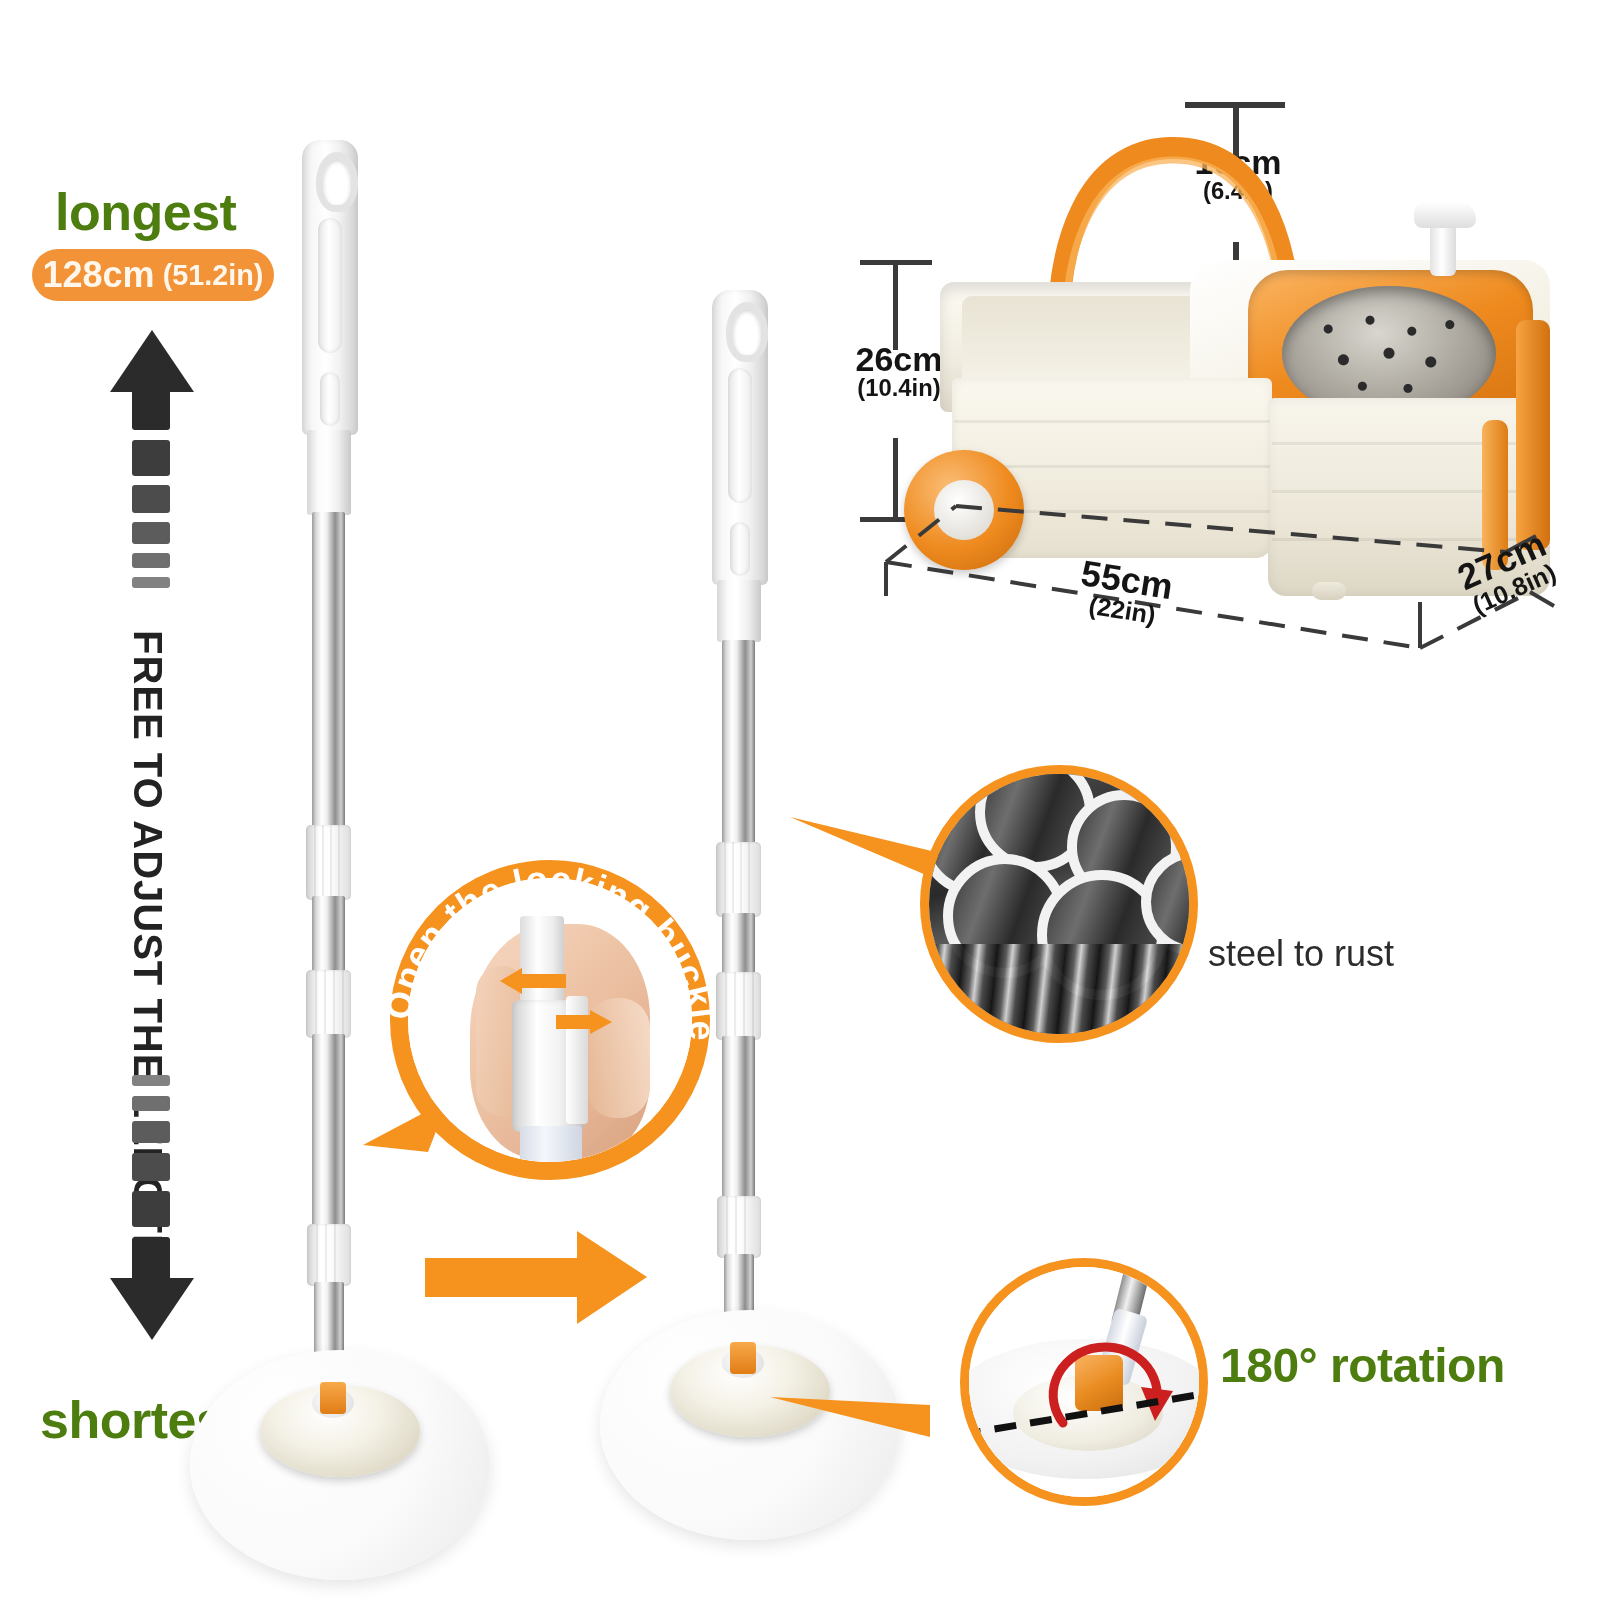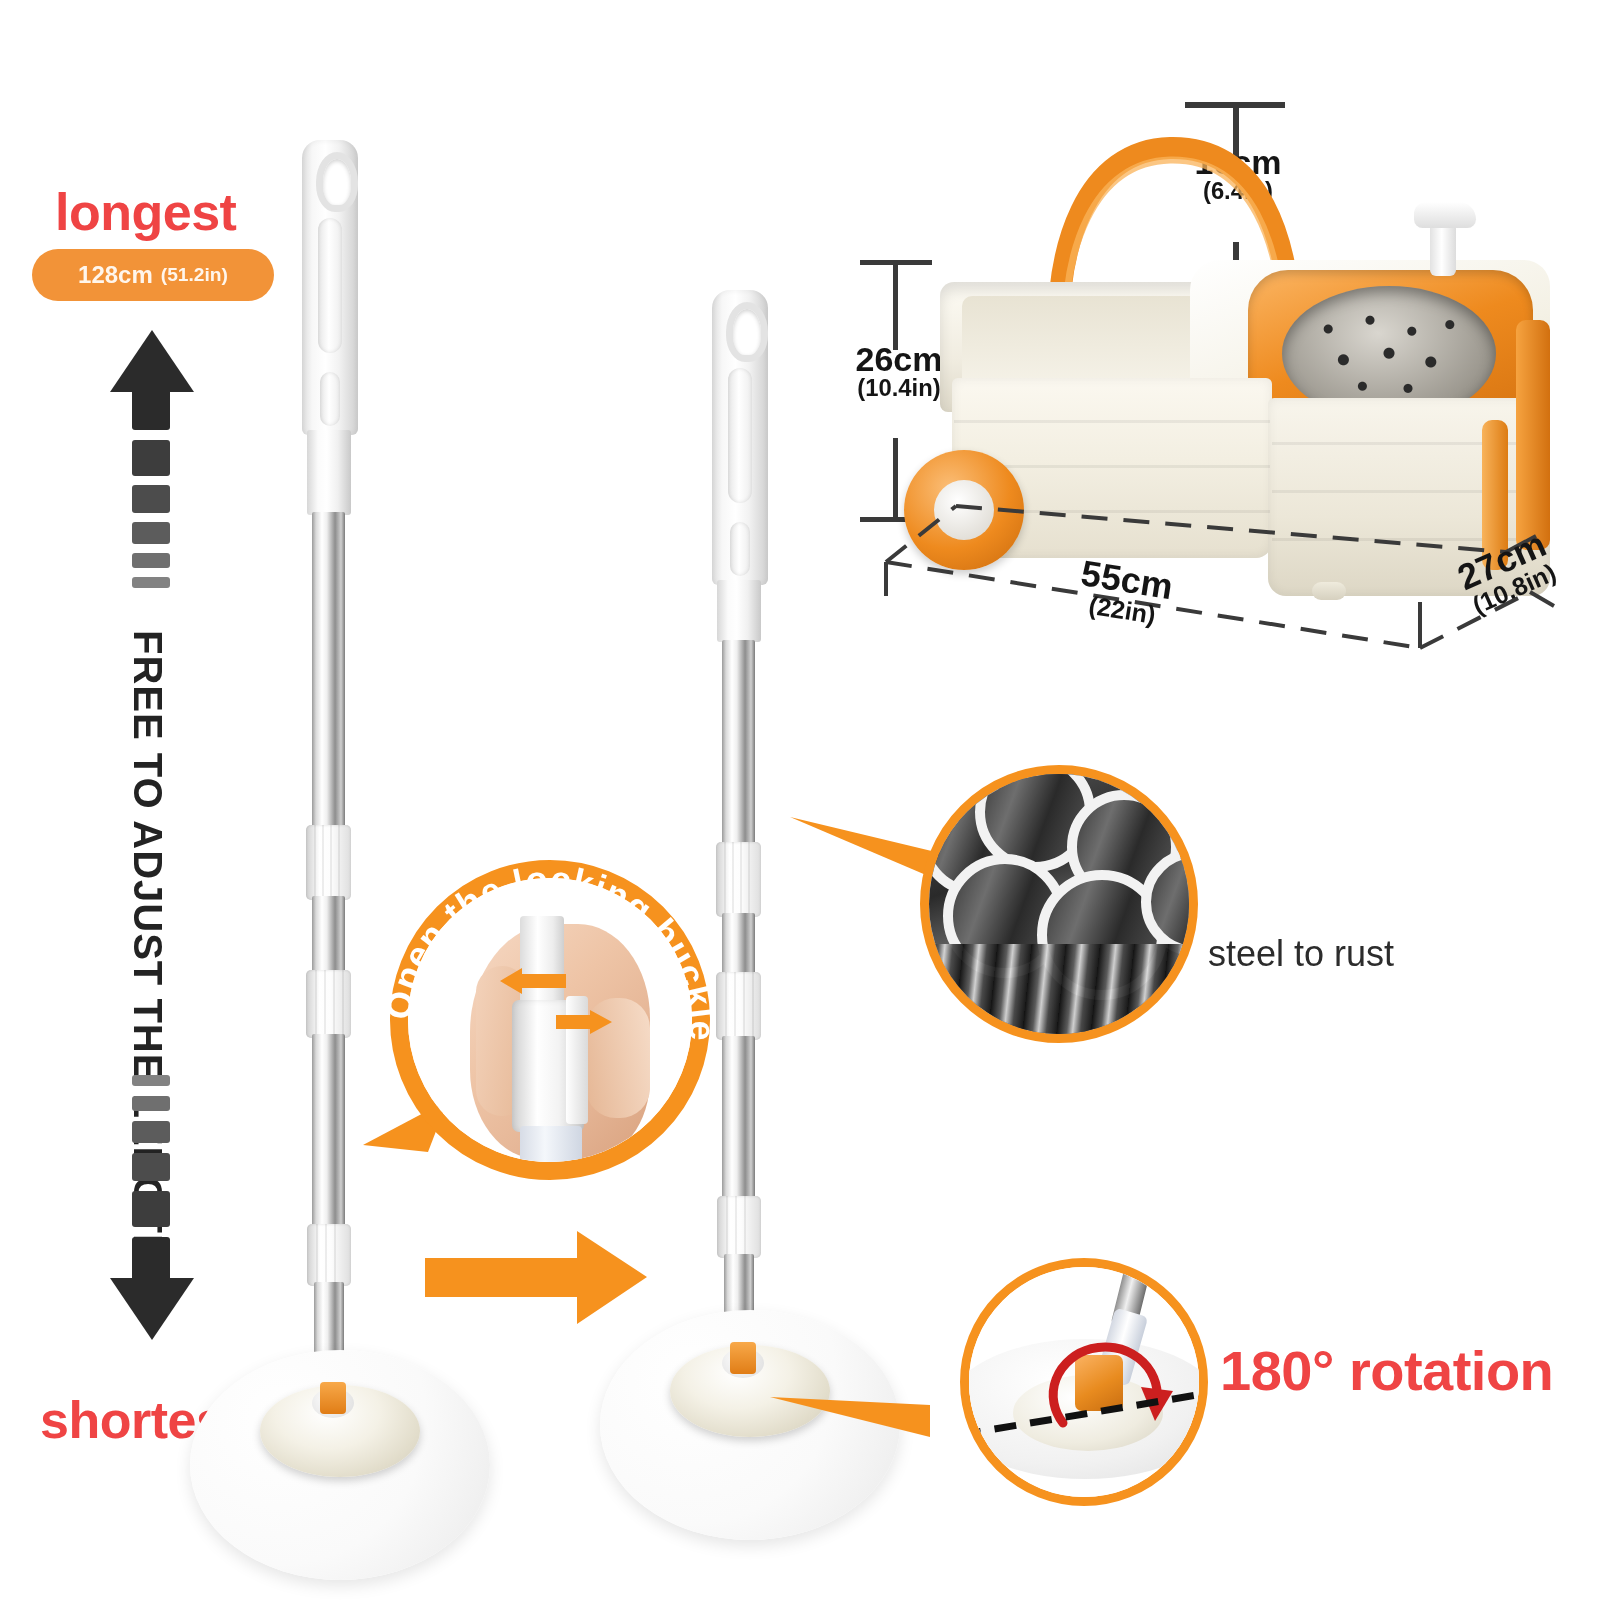--- a/index.html
+++ b/index.html
@@ -8,21 +8,21 @@
     background:#ffffff;
     font-family:"Liberation Sans", sans-serif;
     overflow:hidden;
     position:relative;
   }
   .stage{position:absolute;left:0;top:0;width:1600px;height:1600px;}
   .abs{position:absolute;}
 
   
   .hdr-black{
-    font-weight:bold;color:#ef4444;letter-spacing:-0.5px;
+    font-weight:bold;color:#4d7c0f;letter-spacing:-0.5px;
   }
   .pill{
     background:#F29338;color:#FFF6EC;border-radius:40px;
     display:flex;align-items:center;justify-content:center;
     font-weight:bold;white-space:nowrap;
   }
   .pill .unit{font-size:0.80em;}
 
   
   .vbar{position:absolute;}
@@ -133,21 +133,21 @@
 </style>
 </head>
 <body>
 
 <div class="stage">
 
   <div class="abs" style="left:0;top:0;width:300px;height:1600px;">
 
     <div class="abs hdr-black" style="left:55px;top:182px;font-size:52px;">longest</div>
 
-    <div class="abs pill" style="left:32px;top:249px;width:242px;height:52px;font-size:24px;">
+    <div class="abs pill" style="left:32px;top:249px;width:242px;height:52px;font-size:36px;">
       <span>128cm</span>
       <span class="unit" style="margin-left:8px;">(51.2in)</span>
     </div>
 
     <div class="vbar" style="left:110px;top:330px;width:80px;height:990px;">
 
       <div class="arrowhead" style="left:0px;top:0px;border-left:42px solid transparent;border-right:42px solid transparent;border-bottom:62px solid #2b2b2b;"></div>
       <div class="seg" style="left:22px;top:58px;width:38px;height:42px;background:#2b2b2b;border-radius:0 0 3px 3px;"></div>
 
       <div class="seg" style="top:110px;left:22px;width:38px;height:36px;background:#3d3d3d;"></div>
@@ -460,16 +460,16 @@
       <svg class="abs" style="left:76px;top:58px;" width="140" height="110" viewBox="0 0 140 110">
         <path d="M18 98 A 52 48 0 1 1 112 74" fill="none" stroke="#CC1F1F" stroke-width="9" stroke-linecap="round"></path>
         <path d="M96 62 L128 66 L110 96 Z" fill="#CC1F1F"></path>
       </svg>
 
       <svg class="abs" style="left:-10px;top:120px;" width="255" height="56" viewBox="0 0 255 56">
         <line x1="0" y1="48" x2="250" y2="6" stroke="#111" stroke-width="7" stroke-dasharray="22 14"></line>
       </svg>
     </div>
 
-    <div class="abs hdr-black" style="left:320px;top:108px;font-size:56px;">180° rotation</div>
+    <div class="abs hdr-black" style="left:320px;top:108px;font-size:48px;">180° rotation</div>
   </div>
 
 </div>
 
 </body></html>

